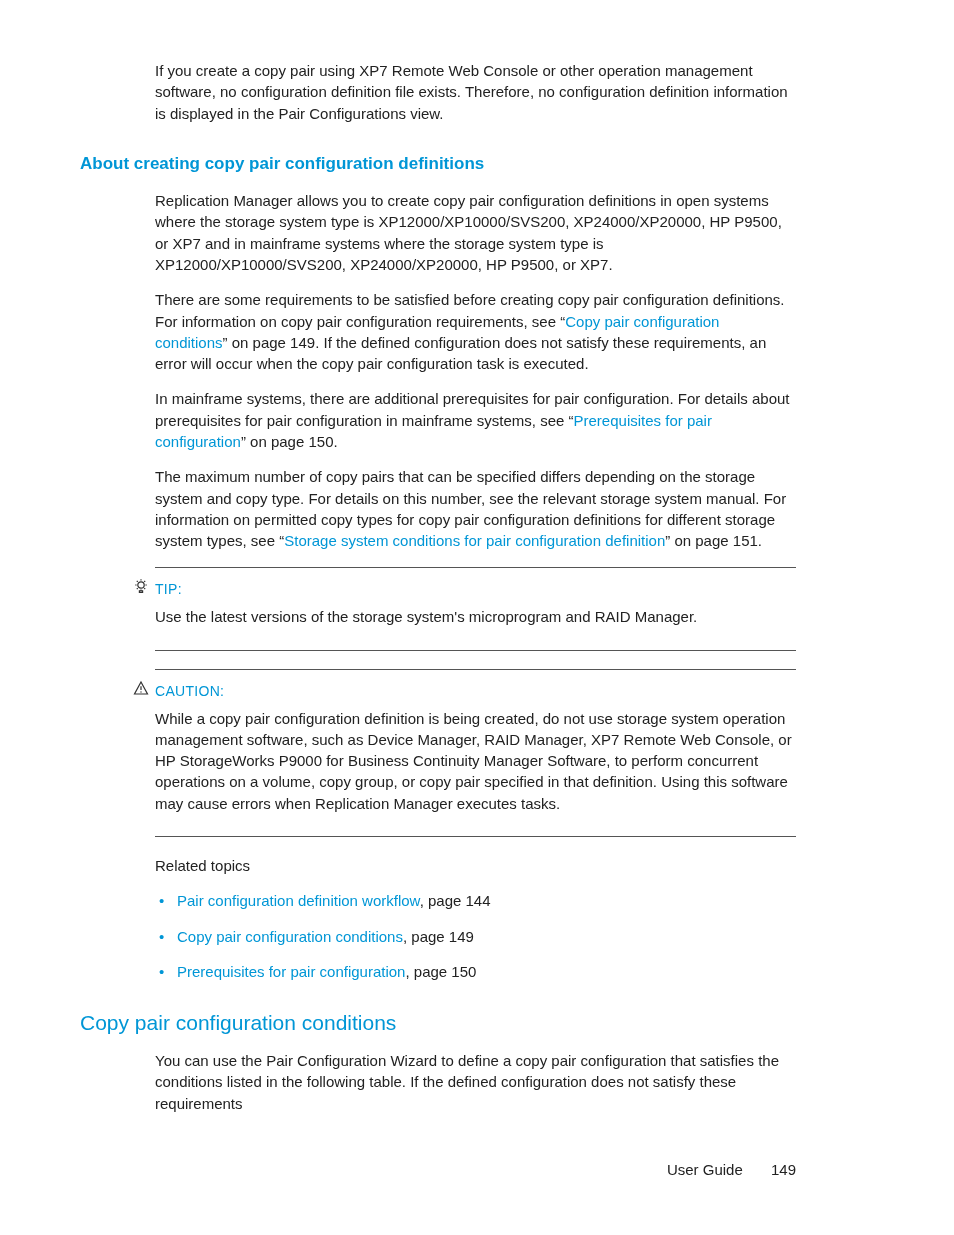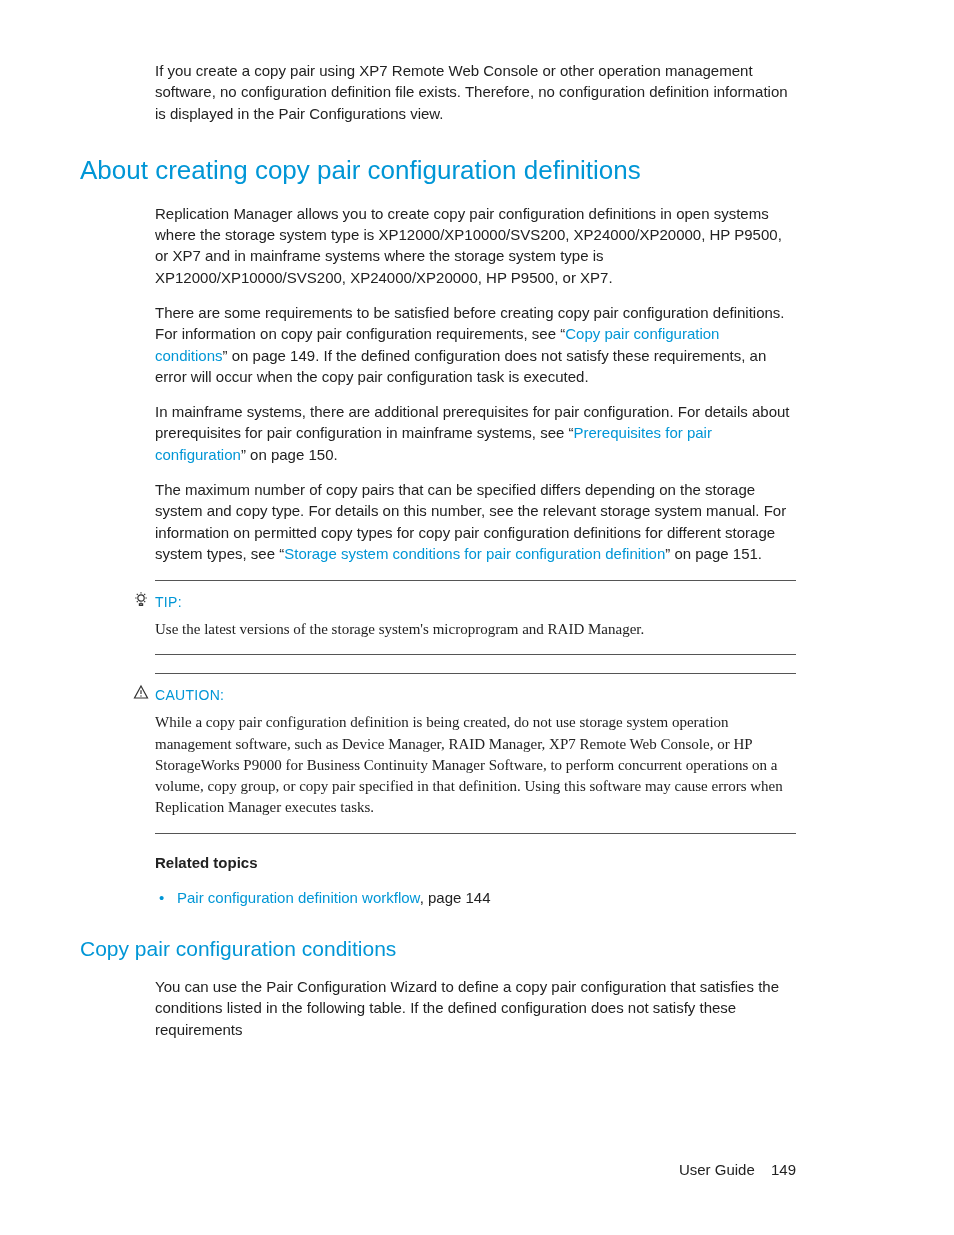--- a/index.html
+++ b/index.html
@@ -17,55 +17,55 @@
     box-sizing: border-box;
     width: 906px;
     min-height: 1235px;
     position: relative;
   }
   .indent {
     margin-left: 75px;
   }
   p { margin: 0 0 14px 0; }
   h1.section {
-    font-size: 26px;
-    font-weight: 400;
+    font-size: 17px;
+    font-weight: 700;
     color: #0096d6;
     margin: 28px 0 14px 0;
   }
   h2.subsection {
     font-size: 21px;
     font-weight: 300;
     color: #0096d6;
     margin: 26px 0 12px 0;
   }
   a.link, span.link { color: #0096d6; text-decoration: none; }
   .callout {
     border-top: 1px solid #555;
     border-bottom: 1px solid #555;
     margin: 16px 0 18px 75px;
-    padding: 10px 0 14px 0;
+    padding: 10px 0 22px 0;
     position: relative;
   }
   .callout-icon {
     position: absolute;
     left: -22px;
     top: 10px;
     width: 16px;
     height: 16px;
     color: #333;
   }
   .callout-label {
     color: #0096d6;
     font-size: 14px;
     letter-spacing: 0.3px;
   }
-  .callout p { margin: 6px 0 0 0; font-family: Liberation Serif, serif; }
+  .callout p { margin: 6px 0 0 0; }
   .related-heading {
-    font-weight: bold;
+    font-weight: normal;
     margin: 18px 0 10px 0;
   }
   ul.related {
     list-style: none;
     padding: 0;
     margin: 0 0 14px 0;
   }
   ul.related li {
     position: relative;
     padding-left: 22px;
@@ -76,21 +76,21 @@
     position: absolute;
     left: 4px;
     color: #0096d6;
   }
   .footer {
     position: absolute;
     bottom: 55px;
     right: 110px;
     font-size: 15px;
   }
-  .footer .pnum { margin-left: 12px; }
+  .footer .pnum { margin-left: 24px; }
 </style>
 </head>
 <body>
 
 <div class="page">
 
   <p class="indent">If you create a copy pair using XP7 Remote Web Console or other operation management software, no configuration definition file exists. Therefore, no configuration definition information is displayed in the Pair Configurations view.</p>
 
   <h1 class="section">About creating copy pair configuration definitions</h1>
 
@@ -138,20 +138,22 @@
       </svg>
     </span>
     <span class="callout-label">CAUTION:</span>
     <p>While a copy pair configuration definition is being created, do not use storage system operation management software, such as Device Manager, RAID Manager, XP7 Remote Web Console, or HP StorageWorks P9000 for Business Continuity Manager Software, to perform concurrent operations on a volume, copy group, or copy pair specified in that definition. Using this software may cause errors when Replication Manager executes tasks.</p>
   </div>
 
   <div class="indent">
     <div class="related-heading">Related topics</div>
     <ul class="related">
       <li><a href="#" class="link">Pair configuration definition workflow</a><span>, page 144</span></li>
+      <li><a href="#" class="link">Copy pair configuration conditions</a><span>, page 149</span></li>
+      <li><a href="#" class="link">Prerequisites for pair configuration</a><span>, page 150</span></li>
     </ul>
   </div>
 
   <h2 class="subsection">Copy pair configuration conditions</h2>
   <div class="indent">
     <p>You can use the Pair Configuration Wizard to define a copy pair configuration that satisfies the conditions listed in the following table. If the defined configuration does not satisfy these requirements</p>
   </div>
 
   <div class="footer">
     <span>User Guide</span>

